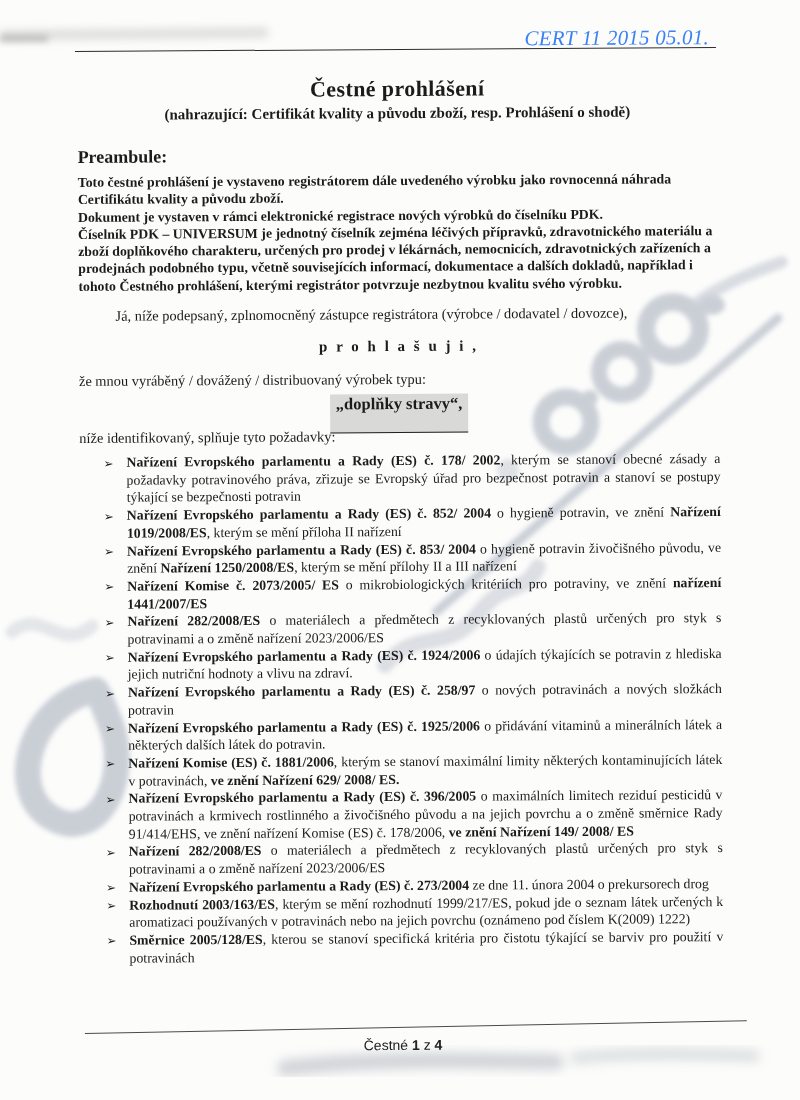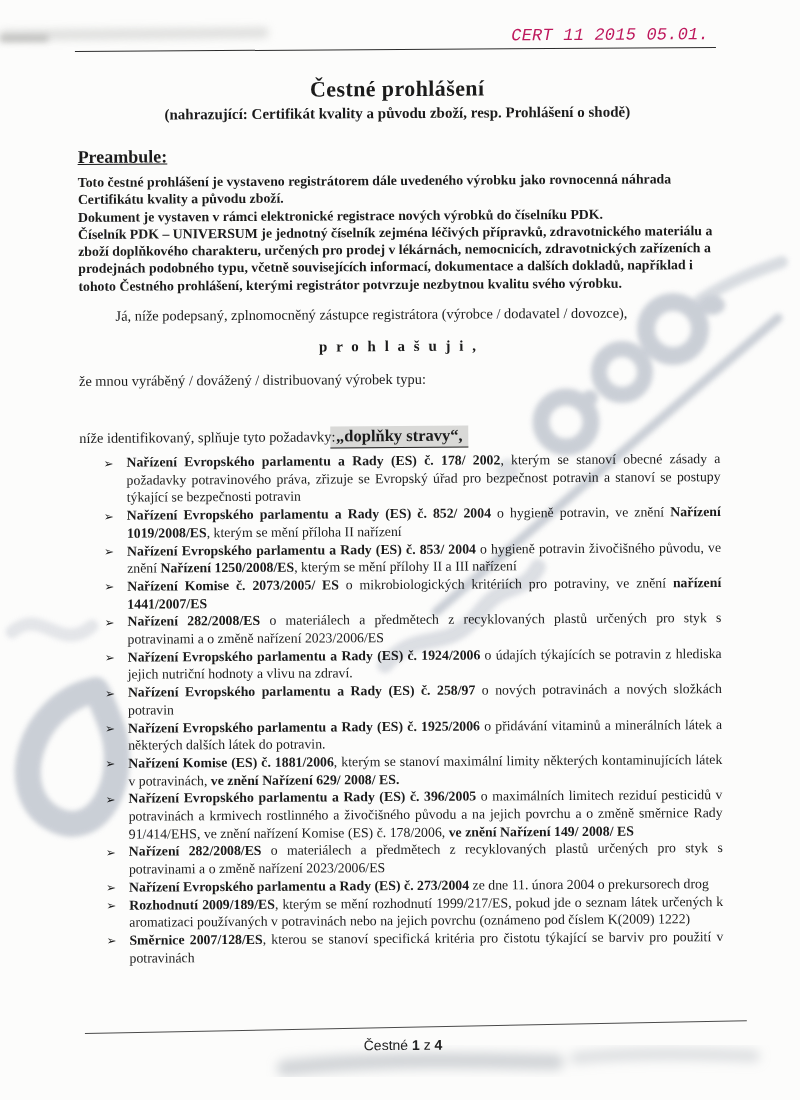--- a/index.html
+++ b/index.html
@@ -8,45 +8,44 @@
     background:#fcfcfb;
     font-family:"Liberation Serif", serif;
     color:#1b1b1b;
     position:relative;
   }
   .page{position:relative;width:800px;height:1100px;}
   .content{position:absolute;inset:0;transform:rotate(-0.35deg);z-index:1;}
 
   .doc-code{
     position:absolute;top:27px;right:88px;
-    font-family:Liberation Mono, monospace;
-    font-style:italic;font-size:17px;color:#be185d;letter-spacing:0.2px;
+    font-family:Liberation Serif, serif;
+    font-style:italic;font-size:21px;color:#3b82f6;letter-spacing:0.2px;
   }
   .header-rule{position:absolute;top:49px;left:78px;width:641px;border-top:1.6px solid #2c2c2c;}
 
   .title{position:absolute;top:76px;left:0;width:100%;text-align:center;
     font-size:22px;font-weight:bold;letter-spacing:0.4px;}
   .subtitle{position:absolute;top:105px;left:0;width:100%;text-align:center;
     font-size:15px;font-weight:bold;}
 
-  .preamble-h{position:absolute;top:145px;left:80px;font-size:18px;font-weight:bold;text-decoration:underline;}
+  .preamble-h{position:absolute;top:145px;left:80px;font-size:18px;font-weight:bold;}
   .preamble{position:absolute;top:172px;left:80px;width:646px;
     font-size:13.8px;line-height:17.3px;font-weight:bold;}
   .preamble p{margin:0;}
 
   .intro{position:absolute;top:306px;left:80px;width:645px;font-size:14.4px;text-indent:37px;}
   .verb{position:absolute;top:338px;left:0;width:100%;text-align:center;
     font-size:15px;font-weight:bold;letter-spacing:2.5px;}
   .product-line{position:absolute;top:371px;left:80px;width:645px;font-size:14.4px;}
   .product-wrap{position:absolute;top:394px;left:0;width:100%;text-align:center;}
   .product-type{
     display:inline-block;font-size:16.5px;font-weight:bold;
-    background:#d9d9d7;padding:0 6px 1px 6px;
+    background:#d9d9d7;padding:0 6px 18px 6px;
     border-bottom:1.7px solid #222;
-    margin-top:32px;
   }
   .closing{position:absolute;top:428px;left:80px;width:645px;font-size:14.4px;}
 
   .bullets{position:absolute;top:452px;left:80px;width:641px;margin:0;padding:0;list-style:none;}
   .bullets li{
     position:relative;margin:0;padding:0 0 0 47px;
     font-size:13.8px;line-height:17.7px;text-align:justify;
   }
   .bullets .mk{
     position:absolute;left:24px;top:1.5px;font-size:12px;
@@ -114,22 +113,22 @@
         <li><span class="mk">➢</span><span class="b">Nařízení Evropského parlamentu a Rady (ES) č. 853/ 2004</span><span> o hygieně potravin živočišného původu, ve znění </span><span class="b">Nařízení 1250/2008/ES</span><span>, kterým se mění přílohy II a III nařízení</span></li>
         <li><span class="mk">➢</span><span class="b">Nařízení Komise č. 2073/2005/ ES</span><span> o mikrobiologických kritériích pro potraviny, ve znění </span><span class="b">nařízení 1441/2007/ES</span></li>
         <li><span class="mk">➢</span><span class="b">Nařízení 282/2008/ES</span><span> o materiálech a předmětech z recyklovaných plastů určených pro styk s potravinami a o změně nařízení 2023/2006/ES</span></li>
         <li><span class="mk">➢</span><span class="b">Nařízení Evropského parlamentu a Rady (ES) č. 1924/2006</span><span> o údajích týkajících se potravin z hlediska jejich nutriční hodnoty a vlivu na zdraví.</span></li>
         <li><span class="mk">➢</span><span class="b">Nařízení Evropského parlamentu a Rady (ES) č. 258/97</span><span> o nových potravinách a nových složkách potravin</span></li>
         <li><span class="mk">➢</span><span class="b">Nařízení Evropského parlamentu a Rady (ES) č. 1925/2006</span><span> o přidávání vitaminů a minerálních látek a některých dalších látek do potravin.</span></li>
         <li><span class="mk">➢</span><span class="b">Nařízení Komise (ES) č. 1881/2006</span><span>, kterým se stanoví maximální limity některých kontaminujících látek v potravinách, </span><span class="b">ve znění Nařízení 629/ 2008/ ES.</span></li>
         <li><span class="mk">➢</span><span class="b">Nařízení Evropského parlamentu a Rady (ES) č. 396/2005</span><span> o maximálních limitech reziduí pesticidů v potravinách a krmivech rostlinného a živočišného původu a na jejich povrchu a o změně směrnice Rady 91/414/EHS, ve znění nařízení Komise (ES) č. 178/2006, </span><span class="b">ve znění Nařízení 149/ 2008/ ES</span></li>
         <li><span class="mk">➢</span><span class="b">Nařízení 282/2008/ES</span><span> o materiálech a předmětech z recyklovaných plastů určených pro styk s potravinami a o změně nařízení 2023/2006/ES</span></li>
         <li><span class="mk">➢</span><span class="b">Nařízení Evropského parlamentu a Rady (ES) č. 273/2004</span><span> ze dne 11. února 2004 o prekursorech drog</span></li>
-        <li><span class="mk">➢</span><span class="b">Rozhodnutí 2009/189/ES</span><span>, kterým se mění rozhodnutí 1999/217/ES, pokud jde o seznam látek určených k aromatizaci používaných v potravinách nebo na jejich povrchu (oznámeno pod číslem K(2009) 1222)</span></li>
-        <li><span class="mk">➢</span><span class="b">Směrnice 2007/128/ES</span><span>, kterou se stanoví specifická kritéria pro čistotu týkající se barviv pro použití v potravinách</span></li>
+        <li><span class="mk">➢</span><span class="b">Rozhodnutí 2003/163/ES</span><span>, kterým se mění rozhodnutí 1999/217/ES, pokud jde o seznam látek určených k aromatizaci používaných v potravinách nebo na jejich povrchu (oznámeno pod číslem K(2009) 1222)</span></li>
+        <li><span class="mk">➢</span><span class="b">Směrnice 2005/128/ES</span><span>, kterou se stanoví specifická kritéria pro čistotu týkající se barviv pro použití v potravinách</span></li>
       </ul>
 
     <div class="footer-rule"></div>
     <div class="page-footer"><span>Čestné </span><span class="b">1</span><span> z </span><span class="b">4</span></div>
   </div>
 
   <svg class="watermark" width="800" height="1100" viewBox="0 0 800 1100">
     <defs>
       <filter id="wb" x="-30%" y="-30%" width="160%" height="160%">
           <feGaussianBlur stdDeviation="2.4"></feGaussianBlur>

